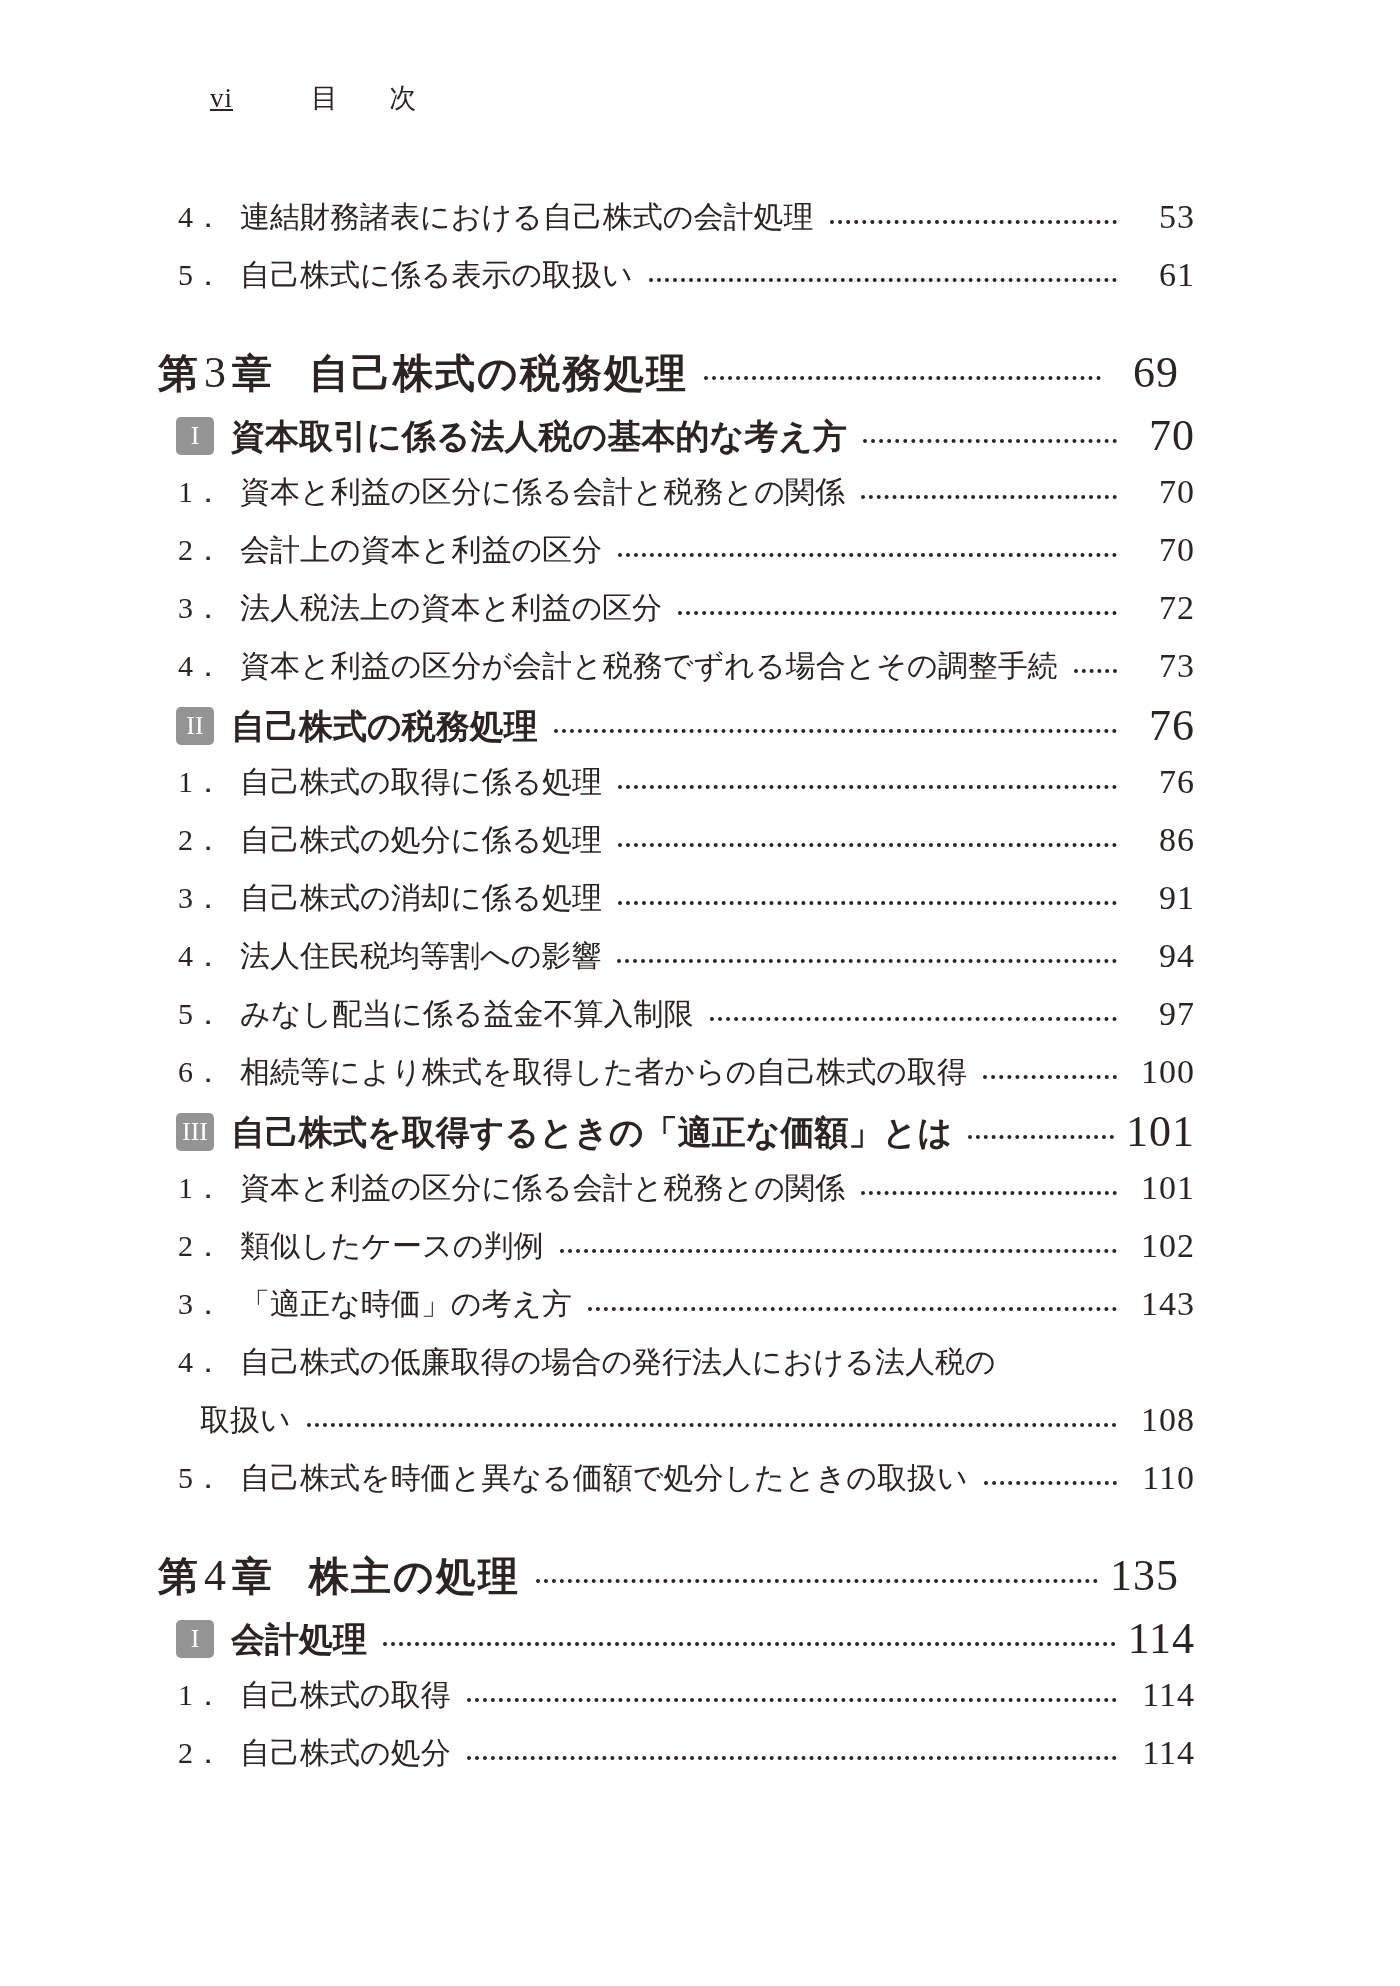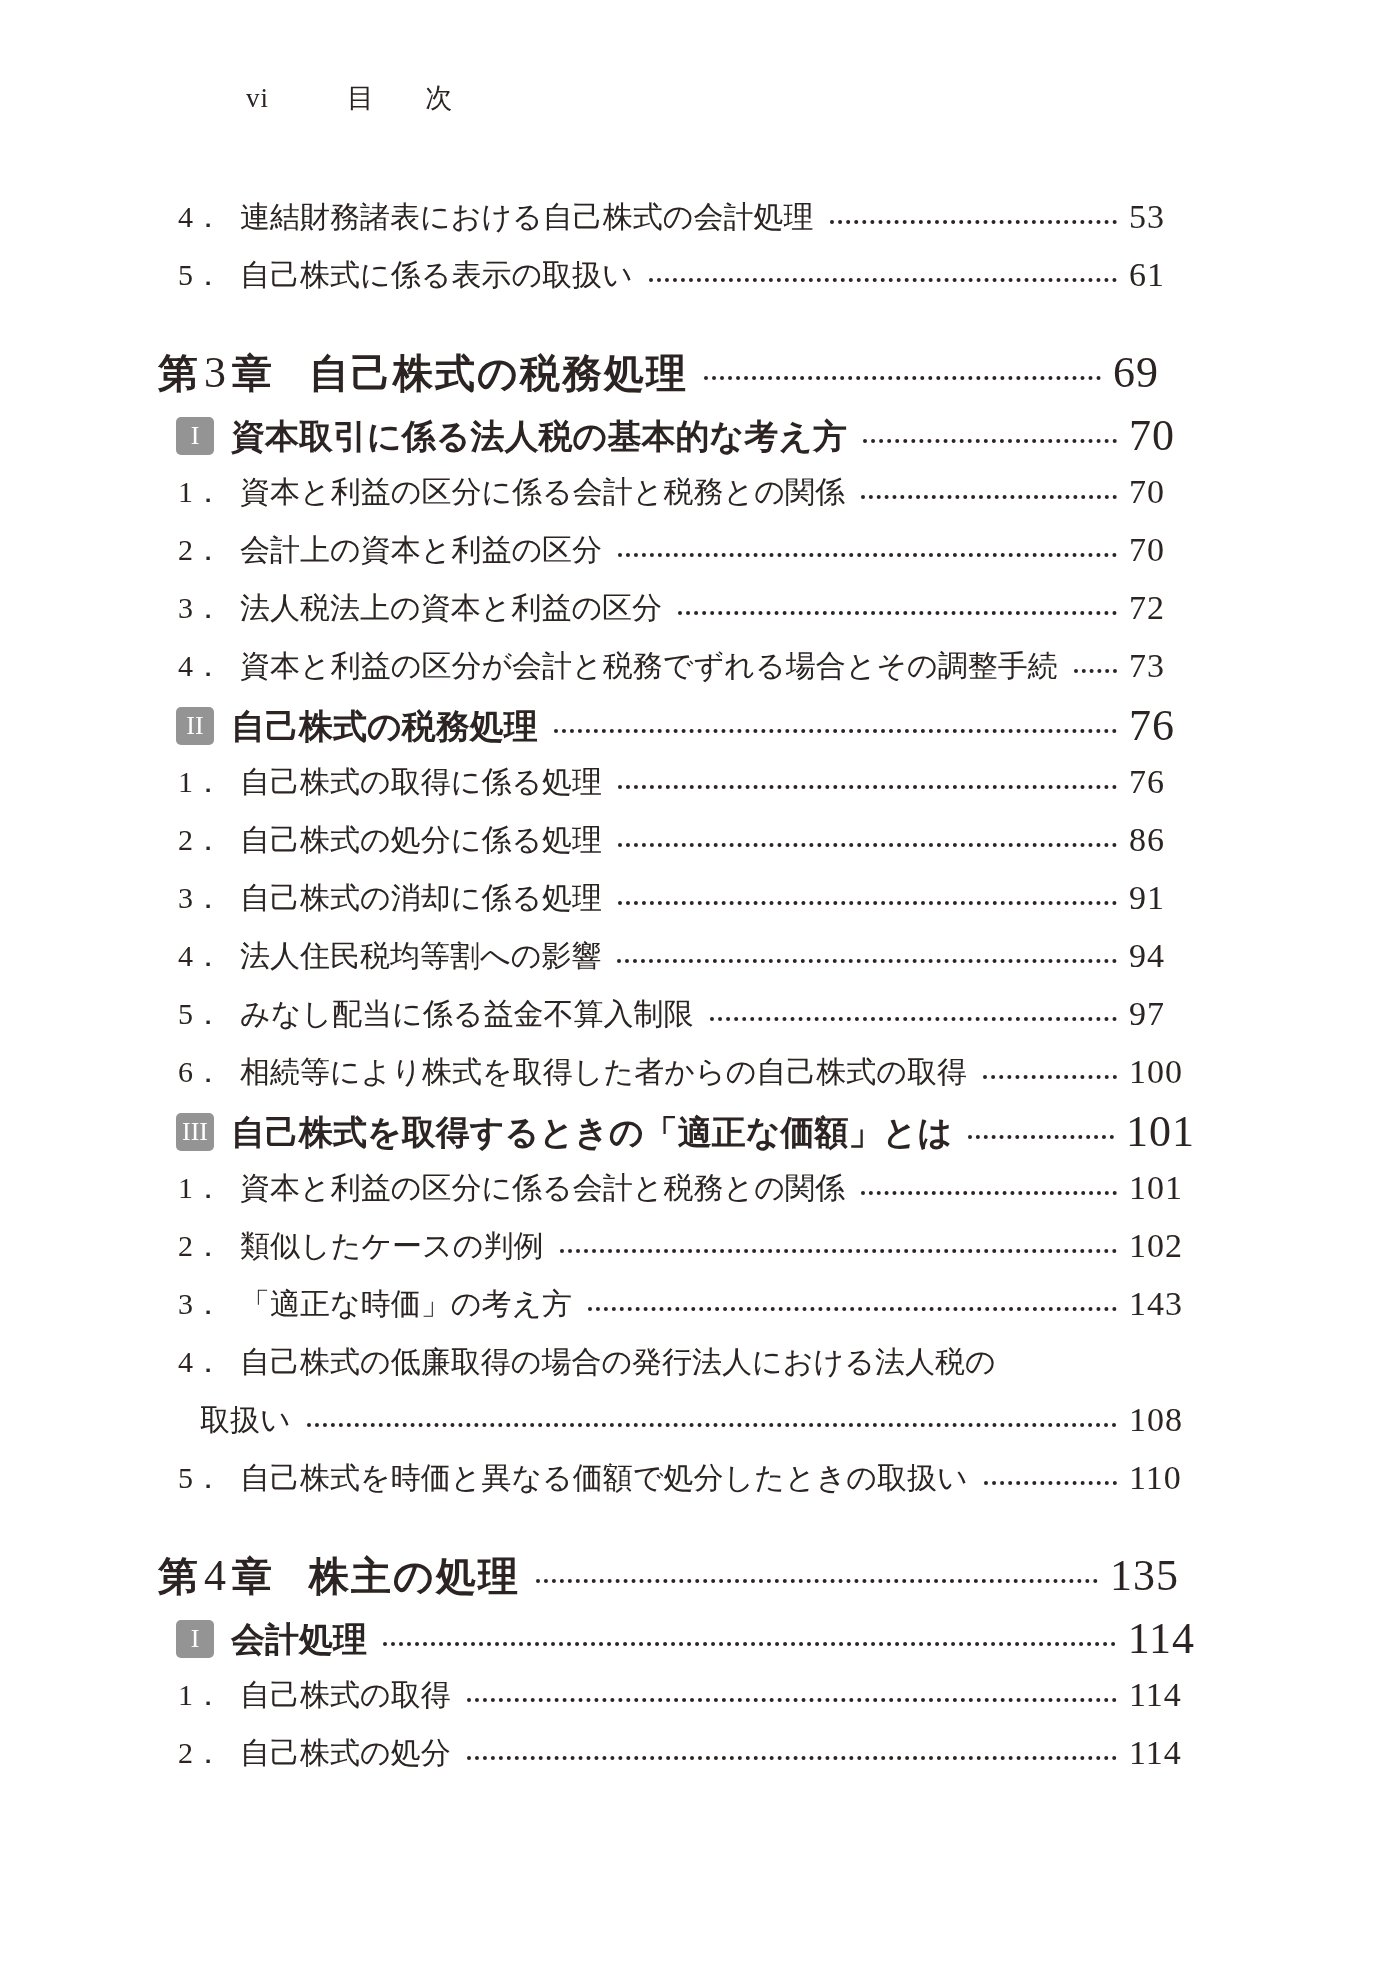--- a/index.html
+++ b/index.html
@@ -7,21 +7,21 @@
     position:relative;
     width:1400px;height:1986px;
     box-sizing:border-box;
     background:#ffffff;
     padding:78px 205px 0 150px;
     overflow:hidden;
     color:var(--ink,#2b2422);
     font-family:"Liberation Serif", serif;
   }
   .hdr{display:flex;align-items:baseline;font-size:27px;line-height:40px;}
-  .folio{margin-left:96px;letter-spacing:1px;}
+  .folio{margin-left:60px;letter-spacing:1px;text-decoration:underline;}
   .hdr-title{margin-left:78px;letter-spacing:0.45em;}
   .toc{margin-top:78px;}
   .row{display:flex;align-items:center;}
   
   .row.item{padding-left:28px;font-size:30px;line-height:41px;margin-bottom:17px;}
   .row.cont{padding-left:50px;font-size:30px;line-height:41px;margin-bottom:17px;}
   .num{display:inline-block;width:62px;flex:0 0 auto;}
   .txt{white-space:nowrap;flex:0 0 auto;}
   
   .row.section{padding-left:26px;font-size:34px;line-height:46px;margin-bottom:12px;
@@ -39,21 +39,21 @@
   .ch-num{font-family:"Liberation Serif", serif;font-weight:normal;font-size:44px;padding:0 5px;}
   .ch-title{flex:0 0 auto;margin-left:36px;letter-spacing:2px;white-space:nowrap;}
   
   .leader{
     flex:1 1 auto;min-width:22px;height:0;
     border-bottom:4px dotted var(--ink,#2b2422);
     margin:0 12px 0 16px;
     transform:translateY(5px);
   }
   .pg{
-    flex:0 0 auto;min-width:66px;
+    flex:0 0 auto;min-width:66px;text-align:right;
     font-family:"Liberation Serif", serif;font-weight:normal;
     font-size:34px;letter-spacing:1px;
   }
   .row.chapter .pg,.row.section .pg{font-size:44px;}
 </style>
 </head>
 <body>
 
 <div class="page">
   <header class="hdr">

